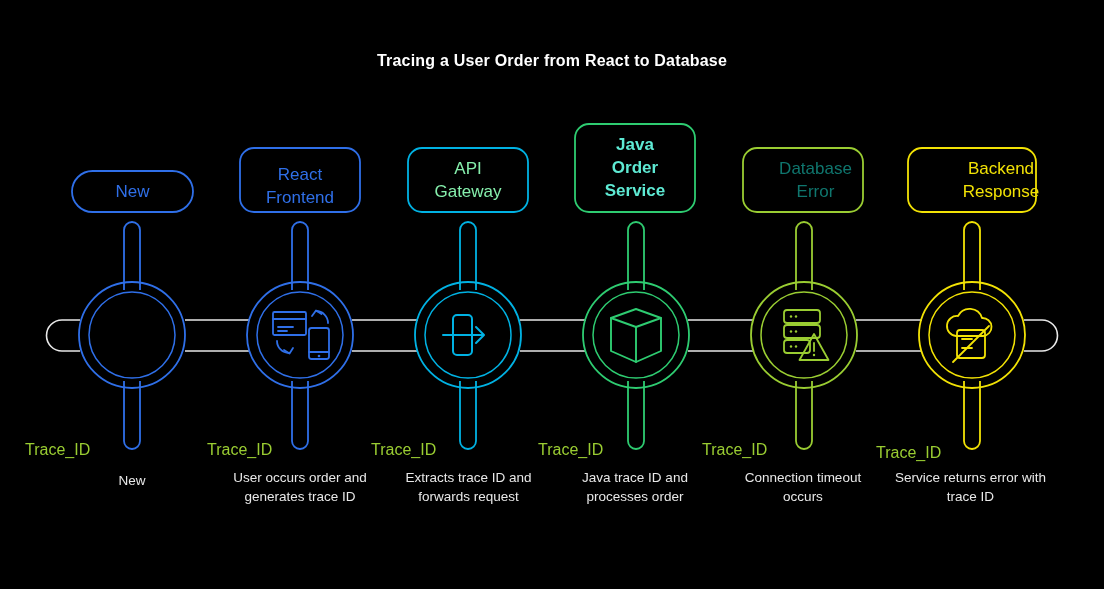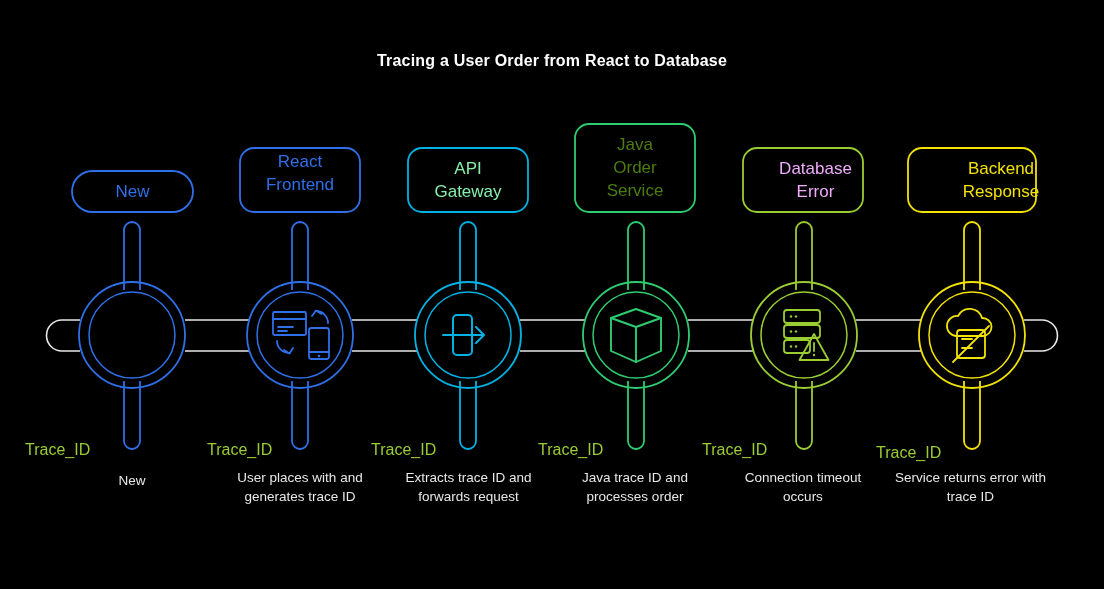--- a/index.html
+++ b/index.html
@@ -172,37 +172,37 @@
       <path d="M 956 336 A 10 10 0 0 1 958 316 A 13 13 0 0 1 982 318 A 9 9 0 0 1 983 336 Z"></path>
       <rect x="957" y="330" width="28" height="28" rx="3"></rect>
       <line x1="962" y1="339" x2="972" y2="339"></line>
       <line x1="962" y1="348" x2="972" y2="348"></line>
       <line x1="953" y1="362" x2="989" y2="326"></line>
     </g>
   </g>
 </svg>
 
 <div class="pill-label" style="left:72px; top:180px; width:121px; color:#2f6fe8;">New</div>
-<div class="pill-label" style="left:240px; top:150px; width:120px; color:#2f6fe8;">React
+<div class="pill-label" style="left:240px; top:163px; width:120px; color:#2f6fe8;">React
 Frontend</div>
 <div class="pill-label" style="left:408px; top:157px; width:120px; color:#86efac;">API
 Gateway</div>
-<div class="pill-label" style="left:575px; top:133px; width:120px; color:#4d7c0f;">Java
+<div class="pill-label" style="left:575px; top:133px; width:120px; color:#5eead4;font-weight:bold;">Java
 Order
 Service</div>
-<div class="pill-label" style="left:743px; top:157px; width:145px; color:#f0abfc;">Database
+<div class="pill-label" style="left:743px; top:157px; width:145px; color:#0f766e;">Database
 Error</div>
 <div class="pill-label" style="left:908px; top:157px; width:128px; color:#f2e205;padding-left:29px;">Backend
 Response</div>
 
 <div class="trace-label" style="left:25px; top:397px;">Trace_ID</div>
 <div class="trace-label" style="left:207px; top:397px;">Trace_ID</div>
 <div class="trace-label" style="left:371px; top:397px;">Trace_ID</div>
 <div class="trace-label" style="left:538px; top:397px;">Trace_ID</div>
 <div class="trace-label" style="left:702px; top:397px;">Trace_ID</div>
 <div class="trace-label" style="left:876px; top:400px;">Trace_ID</div>
 
 <div class="caption" style="left:57px; top:471px; width:150px;">New</div>
-<div class="caption" style="left:225px; top:468px; width:150px;">User places with and generates trace ID</div>
+<div class="caption" style="left:225px; top:468px; width:150px;">User occurs order and generates trace ID</div>
 <div class="caption" style="left:391px; top:468px; width:155px;">Extracts trace ID and forwards request</div>
 <div class="caption" style="left:560px; top:468px; width:150px;">Java trace ID and processes order</div>
 <div class="caption" style="left:727px; top:468px; width:152px;">Connection timeout occurs</div>
 <div class="caption" style="left:893px; top:468px; width:155px;">Service returns error with trace ID</div>
 
 </body></html>

